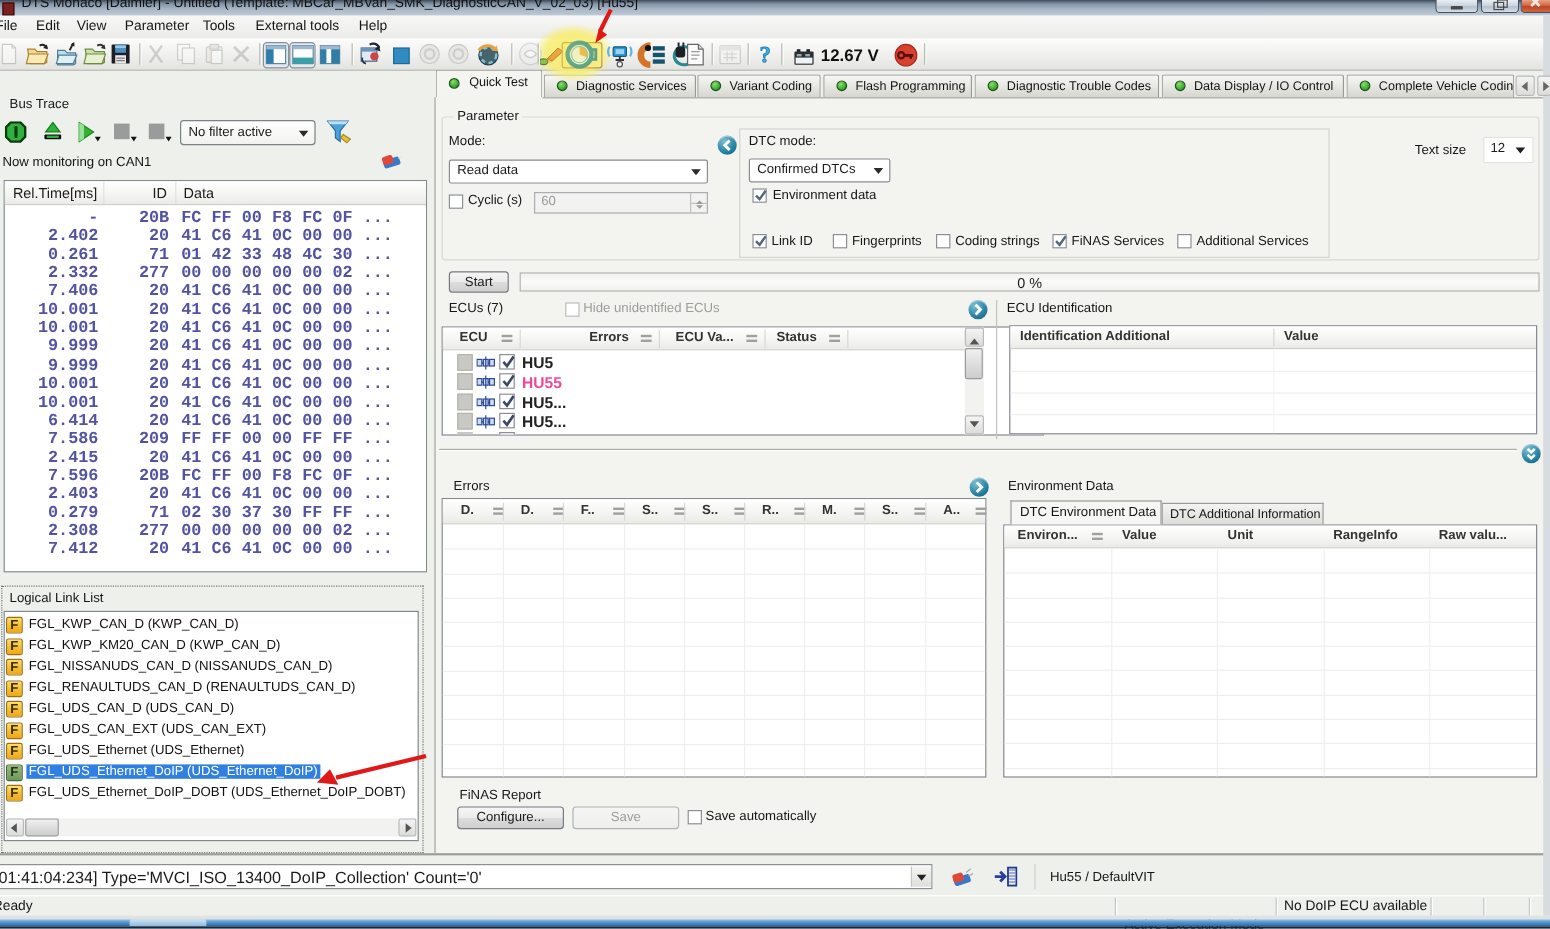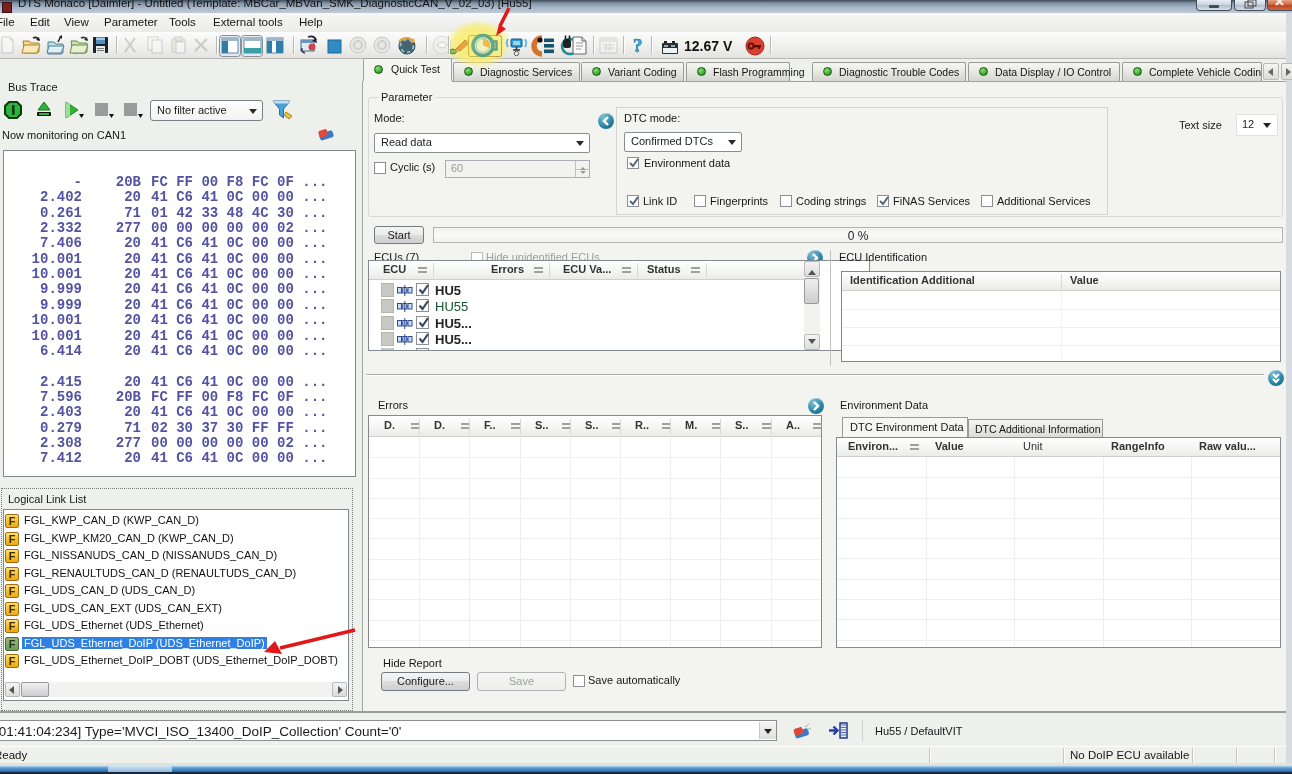--- a/index.html
+++ b/index.html
@@ -305,33 +305,41 @@
 <div class="lbl" style="left:2px;top:129px">Now monitoring on CAN1</div>
 <svg class="a" style="left:317px;top:126px" width="18" height="16">
   <g transform="rotate(-18 9 8)">
       <rect x="2" y="6" width="14" height="7" rx="2" fill="#3a78c8"></rect>
       <rect x="2" y="3" width="9" height="7" rx="2" fill="#e04838"></rect>
     </g>
   <path d="M13 3 l4 -3 M15 6 l4 -2" stroke="#e8e8e8" stroke-width="1"></path>
 </svg>
 
 <div class="a white" style="left:3px;top:150px;width:353px;height:327px">
+  <div class="a hdrline" style="left:0;top:0;width:351px;height:20px">
+    <div class="a" style="left:0;top:3px;width:77px;text-align:right;font-size:12px">Rel.Time[ms]</div>
+    <div class="a" style="left:82px;top:0;width:1px;height:19px;background:#e0e0dd"></div>
+    <div class="a" style="left:85px;top:3px;width:50px;text-align:right;font-size:12px">ID</div>
+    <div class="a" style="left:142px;top:0;width:1px;height:19px;background:#e0e0dd"></div>
+    <div class="a" style="left:149px;top:3px;font-size:12px">Data</div>
+  </div>
   <div id="btrows" class="a" style="left:0;top:21px;width:351px;height:305px">
 <div class="btr" style="top:2.0px"><i class="c1">-</i><i class="c2">20B</i><i class="c3">FC FF 00 F8 FC 0F ...</i></div>
 <div class="btr" style="top:17.4px"><i class="c1">2.402</i><i class="c2">20</i><i class="c3">41 C6 41 0C 00 00 ...</i></div>
 <div class="btr" style="top:32.7px"><i class="c1">0.261</i><i class="c2">71</i><i class="c3">01 42 33 48 4C 30 ...</i></div>
 <div class="btr" style="top:48.1px"><i class="c1">2.332</i><i class="c2">277</i><i class="c3">00 00 00 00 00 02 ...</i></div>
 <div class="btr" style="top:63.4px"><i class="c1">7.406</i><i class="c2">20</i><i class="c3">41 C6 41 0C 00 00 ...</i></div>
 <div class="btr" style="top:78.8px"><i class="c1">10.001</i><i class="c2">20</i><i class="c3">41 C6 41 0C 00 00 ...</i></div>
 <div class="btr" style="top:94.1px"><i class="c1">10.001</i><i class="c2">20</i><i class="c3">41 C6 41 0C 00 00 ...</i></div>
 <div class="btr" style="top:109.4px"><i class="c1">9.999</i><i class="c2">20</i><i class="c3">41 C6 41 0C 00 00 ...</i></div>
 <div class="btr" style="top:124.8px"><i class="c1">9.999</i><i class="c2">20</i><i class="c3">41 C6 41 0C 00 00 ...</i></div>
 <div class="btr" style="top:140.1px"><i class="c1">10.001</i><i class="c2">20</i><i class="c3">41 C6 41 0C 00 00 ...</i></div>
 <div class="btr" style="top:155.5px"><i class="c1">10.001</i><i class="c2">20</i><i class="c3">41 C6 41 0C 00 00 ...</i></div>
 <div class="btr" style="top:170.8px"><i class="c1">6.414</i><i class="c2">20</i><i class="c3">41 C6 41 0C 00 00 ...</i></div>
+<div class="btr" style="top:186.2px"><i class="c1">7.586</i><i class="c2">209</i><i class="c3">FF FF 00 00 FF FF ...</i></div>
 <div class="btr" style="top:201.5px"><i class="c1">2.415</i><i class="c2">20</i><i class="c3">41 C6 41 0C 00 00 ...</i></div>
 <div class="btr" style="top:216.9px"><i class="c1">7.596</i><i class="c2">20B</i><i class="c3">FC FF 00 F8 FC 0F ...</i></div>
 <div class="btr" style="top:232.2px"><i class="c1">2.403</i><i class="c2">20</i><i class="c3">41 C6 41 0C 00 00 ...</i></div>
 <div class="btr" style="top:247.6px"><i class="c1">0.279</i><i class="c2">71</i><i class="c3">02 30 37 30 FF FF ...</i></div>
 <div class="btr" style="top:262.9px"><i class="c1">2.308</i><i class="c2">277</i><i class="c3">00 00 00 00 00 02 ...</i></div>
 <div class="btr" style="top:278.3px"><i class="c1">7.412</i><i class="c2">20</i><i class="c3">41 C6 41 0C 00 00 ...</i></div>
 </div>
 </div>
 
 <div class="a" style="left:1px;top:488px;width:352px;height:223px;border:1px dotted #777"></div>
@@ -398,21 +406,21 @@
     <div class="tl" style="left:27px;top:4px">Quick Test</div>
 </div>
 <div class="tab" style="left:453px;width:127px">
     <div class="dot" style="left:10px;top:4px"></div>
     <div class="tl" style="left:26px">Diagnostic Services</div>
   </div>
 <div class="tab" style="left:581px;width:103px">
     <div class="dot" style="left:10px;top:4px"></div>
     <div class="tl" style="left:26px">Variant Coding</div>
   </div>
-<div class="tab" style="left:686px;width:104px">
+<div class="tab" style="left:686px;width:124px">
     <div class="dot" style="left:10px;top:4px"></div>
     <div class="tl" style="left:26px">Flash Programming</div>
   </div>
 <div class="tab" style="left:812px;width:154px">
     <div class="dot" style="left:10px;top:4px"></div>
     <div class="tl" style="left:26px">Diagnostic Trouble Codes</div>
   </div>
 <div class="tab" style="left:968px;width:152px">
     <div class="dot" style="left:10px;top:4px"></div>
     <div class="tl" style="left:26px">Data Display / IO Control</div>
@@ -490,21 +498,21 @@
 </div>
 
 <div class="lbl" style="left:374px;top:251px">ECUs (7)</div>
 <div class="cb dis" style="left:471px;top:252px"></div>
 <div class="lbl" style="left:486px;top:251px;color:#9d9d9b">Hide unidentified ECUs</div>
 <div class="bluebtn" style="left:807px;top:250px">
     <svg width="16" height="16">
       <path d="M6 4 L10 8 L6 12" stroke="#fff" stroke-width="2.4" fill="none"></path>
     </svg>
   </div>
-<div class="grid" style="left:368px;top:260px;width:502px;height:91px">
+<div class="grid" style="left:368px;top:272px;width:502px;height:91px">
   <div class="a hdrline" style="left:0;top:0;width:435px;height:19px">
     <div class="lbl" style="left:14px;top:2px;font-weight:bold;color:#333">ECU</div>
       <div class="eq" style="left:49px;top:6px"></div>
     <div class="lbl" style="left:122px;top:2px;font-weight:bold;color:#333">Errors</div>
       <div class="eq" style="left:165px;top:6px"></div>
     <div class="lbl" style="left:194px;top:2px;font-weight:bold;color:#333">ECU Va...</div>
       <div class="eq" style="left:253px;top:6px"></div>
     <div class="lbl" style="left:278px;top:2px;font-weight:bold;color:#333">Status</div>
       <div class="eq" style="left:322px;top:6px"></div>
     <div class="a" style="left:64px;top:2px;width:1px;height:15px;background:#d8d8d5"></div>
@@ -540,21 +548,21 @@
             <rect x="5.8" y="3.5" width="4" height="5.5"></rect>
             <rect x="11" y="3.5" width="4" height="5.5"></rect>
             <path d="M7.8 1 v11" stroke-width="1" fill="none"></path>
           </g>
         </svg>
 <div class="cb" style="left:46px;top:1px;width:13px;height:13px">
           <svg width="15" height="15">
             <path d="M3.5 7.5 l3 3.5 5.5 -8" stroke="#3a4a66" stroke-width="2.2" fill="none"></path>
           </svg>
         </div>
-<div class="a" style="left:65px;top:1px;font-size:13px;font-weight:normal;color:#14532d">HU55</div>
+<div class="a" style="left:65px;top:1px;font-size:13px;font-weight:bold;color:#ec4899">HU55</div>
 </div>
 <div class="a" style="left:1px;top:53.6px;width:434px;height:16.3px">
 <div class="a" style="left:11px;top:1px;width:13px;height:14px;background:#c9c9c3;border:1px solid #b5b5af"></div>
 <svg class="a" style="left:27px;top:2px" width="16" height="13">
           <g stroke="#2c4a96" fill="#cfdcf0">
             <path d="M1 6.5 h14" stroke-width="1.3" fill="none"></path>
             <rect x="0.5" y="3.5" width="4" height="5.5"></rect>
             <rect x="5.8" y="3.5" width="4" height="5.5"></rect>
             <rect x="11" y="3.5" width="4" height="5.5"></rect>
             <path d="M7.8 1 v11" stroke-width="1" fill="none"></path>
@@ -683,40 +691,40 @@
     <div class="lbl" style="left:7px;top:3px">DTC Environment Data</div>
   </div>
 <div class="a" style="left:968px;top:419px;width:135px;height:18px;background:linear-gradient(180deg,#f4f4f2,#dcdcd8);border:1px solid #9a9a97;border-bottom:none">
     <div class="lbl" style="left:6px;top:3px;font-size:10.5px">DTC Additional Information</div>
   </div>
 <div class="grid" style="left:836px;top:437px;width:445px;height:211px" id="envgrid">
   <div class="a hdrline" style="left:0;top:0;width:443px;height:19px">
     <div class="lbl" style="left:11px;top:2px;font-weight:bold;color:#333">Environ...</div>
       <div class="eq" style="left:73px;top:6px"></div>
     <div class="lbl" style="left:98px;top:2px;font-weight:bold;color:#333">Value</div>
-    <div class="lbl" style="left:186px;top:2px;font-weight:normal;color:#333">Unit</div>
+    <div class="lbl" style="left:186px;top:2px;font-weight:bold;color:#333">Unit</div>
     <div class="lbl" style="left:274px;top:2px;font-weight:bold;color:#333">RangeInfo</div>
     <div class="lbl" style="left:362px;top:2px;font-weight:bold;color:#333">Raw valu...</div>
   </div>
   <div class="gl" style="left:89px;top:19px;width:1px;height:190px"></div>
     <div class="gl" style="left:177px;top:19px;width:1px;height:190px"></div>
     <div class="gl" style="left:266px;top:19px;width:1px;height:190px"></div>
     <div class="gl" style="left:354px;top:19px;width:1px;height:190px"></div>
     <div class="gl" style="left:0;top:39px;width:443px;height:1px"></div>
     <div class="gl" style="left:0;top:60px;width:443px;height:1px"></div>
     <div class="gl" style="left:0;top:80px;width:443px;height:1px"></div>
     <div class="gl" style="left:0;top:100px;width:443px;height:1px"></div>
     <div class="gl" style="left:0;top:120px;width:443px;height:1px"></div>
     <div class="gl" style="left:0;top:141px;width:443px;height:1px"></div>
     <div class="gl" style="left:0;top:161px;width:443px;height:1px"></div>
     <div class="gl" style="left:0;top:181px;width:443px;height:1px"></div>
     <div class="gl" style="left:0;top:202px;width:443px;height:1px"></div>
 </div>
 
-<div class="lbl" style="left:383px;top:657px">Hide Report</div>
+<div class="lbl" style="left:383px;top:657px">FiNAS Report</div>
 <div class="btn" style="left:381px;top:672px;width:89px;height:19px;line-height:17px">Configure...</div>
 <div class="btn dis" style="left:477px;top:672px;width:89px;height:19px;line-height:17px">Save</div>
 <div class="cb" style="left:573px;top:675px"></div>
 <div class="lbl" style="left:588px;top:674px">Save automatically</div>
 
 <div class="a" style="left:0px;top:711px;width:1292px;height:2px;background:#9c9c99"></div>
 
 <div class="a" style="left:0;top:713px;width:1292px;height:33px;background:#eef0ec"></div>
 <div class="a" style="left:-6px;top:720px;width:783px;height:21px;background:#fff;border:1px solid #8b8f94">
   <div class="a" style="left:0px;top:3px;font-size:13.5px;white-space:nowrap">[01:41:04:234] Type='MVCI_ISO_13400_DoIP_Collection' Count='0'</div>

